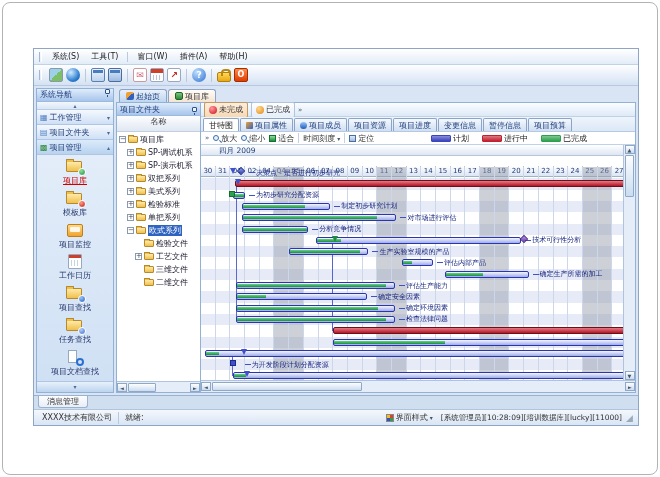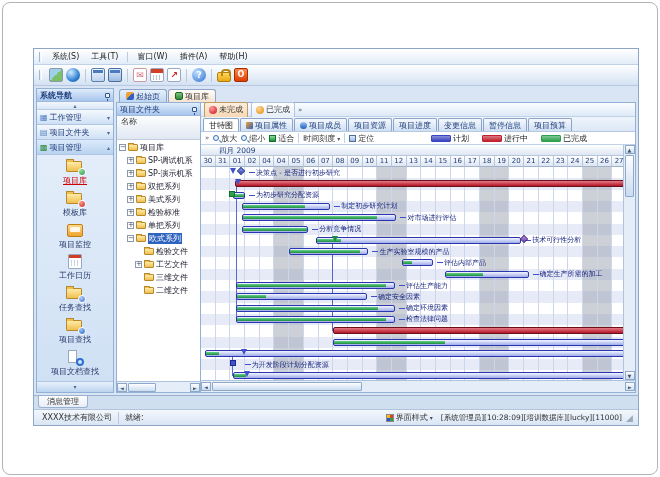--- a/index.html
+++ b/index.html
@@ -46,21 +46,21 @@
     font-size:8px;line-height:12px;text-align:center;font-weight:bold;}
   .ic-power-icon::after{content:"O";}
 
   
   .main{flex:1;display:flex;padding:2px;gap:2px;min-height:0;}
 
   
   .sidebar{width:78px;flex:none;border:1px solid #93b1d4;background:linear-gradient(#e9f1fb,#cfe0f4);
     display:flex;flex-direction:column;}
   .sb-header{height:13px;flex:none;background:linear-gradient(#dfecfb,#a7c5ec);border-bottom:1px solid #9fb9dc;
-    display:flex;align-items:center;padding:0 3px;font-size:8px;color:#1f3d7a;font-weight:bold;}
+    display:flex;padding:0 3px;font-size:8px;color:#1f3d7a;font-weight:normal;}
   .pin{width:5px;height:5px;background:#eef4fc;border:1px solid #30508c;border-radius:1px;position:relative;margin-left:auto;}
   .pin::after{content:"";position:absolute;left:1px;top:5px;width:1px;height:2px;background:#30508c;}
   .sb-collapse{height:8px;flex:none;background:linear-gradient(#f2f7fd,#d8e6f6);border-bottom:1px solid #b7cbe4;
     text-align:center;font-size:6px;line-height:7px;color:#4a6a9a;}
   .sgroup{height:15px;flex:none;display:flex;align-items:center;background:linear-gradient(#f5f9fe,#cfe0f5);
     border-bottom:1px solid #aec6e4;padding:0 3px;gap:2px;}
   .sgroup .gic{font-size:8px;line-height:9px;flex:none;}
   .sgroup .glbl{font-size:8px;color:#1f3d7a;white-space:nowrap;}
   .sgroup .gchev{margin-left:auto;font-size:6px;color:#4a6a9a;}
   .sgroup.pressed{background:linear-gradient(#dcebfb,#b9d2ef);}
@@ -98,22 +98,22 @@
   .dtab.active{background:linear-gradient(#fffdf8,#f6e3d2);color:#333;}
   .dt-ic{width:8px;height:8px;border-radius:2px;flex:none;}
   .dt-start{background:linear-gradient(135deg,#f0a030 0 50%,#3060c0 50% 100%);}
   .dt-lib{background:linear-gradient(#7cc47f,#2e8b3a);border:1px solid #1d6428;}
   .body{flex:1;display:flex;min-height:0;border:1px solid #93b1d4;background:#eef3fa;}
 
   
   .treepanel{width:84px;flex:none;display:flex;flex-direction:column;background:#fff;border-right:1px solid #93b1d4;}
   .tp-header{height:13px;flex:none;background:linear-gradient(#dfecfb,#a7c5ec);border-bottom:1px solid #9fb9dc;
     display:flex;align-items:center;padding:0 3px;font-size:8px;color:#1f3d7a;}
-  .tp-colhdr{height:24px;flex:none;background:linear-gradient(#fcfdfe,#e0e8f3);border-bottom:1px solid #c2cedd;
-    font-size:8px;color:#333;padding:0 4px;line-height:11px;}
+  .tp-colhdr{height:16px;flex:none;background:linear-gradient(#fcfdfe,#e0e8f3);border-bottom:1px solid #c2cedd;
+    font-size:8px;color:#333;padding:0 4px;line-height:11px;text-align:center;}
   .tree{flex:1;overflow:hidden;padding-top:1px;}
   .tnode{height:13px;display:flex;align-items:center;gap:2px;white-space:nowrap;}
   .exp{width:7px;height:7px;flex:none;border:1px solid #8899b0;background:#fff;font-size:7px;line-height:5px;
     text-align:center;color:#445;}
   .expsp{width:7px;flex:none;}
   .sfolder{width:10px;height:7px;flex:none;background:linear-gradient(#ffeaa8,#efc04e);border:1px solid #b68a2c;
     border-radius:1px;position:relative;}
   .sfolder::before{content:"";position:absolute;left:-1px;top:-2px;width:4px;height:1px;background:#efc04e;
     border:1px solid #b68a2c;border-bottom:none;}
   .tlbl{font-size:8px;color:#223;}
@@ -153,21 +153,21 @@
   .legend{margin-left:auto;margin-right:44px;display:flex;align-items:center;gap:13px;}
   .lgitem{display:flex;align-items:center;gap:2px;font-size:8px;color:#222;}
   .lgsw{width:20px;height:7px;border:1px solid #223;border-radius:1px;}
 
   
   .chart-wrap{flex:1;display:flex;min-height:0;background:#fff;}
   .chart{flex:1;position:relative;overflow:hidden;}
   .mrow{position:absolute;left:0;right:0;top:0;height:11px;background:linear-gradient(#ffffff,#dde6f3);
     border-bottom:1px solid #b9c6da;}
   .mlabel{position:absolute;left:18px;top:1px;font-size:7.5px;color:#1f3d7a;}
-  .drow{position:absolute;left:0;right:0;top:11px;height:11px;display:flex;}
+  .drow{position:absolute;left:0;right:0;top:21px;height:11px;display:flex;}
   .dcell{height:11px;flex:none;background:linear-gradient(#ffffff,#dce6f3);border-right:1px solid #b9c6da;
     border-bottom:1px solid #9fb2ca;font-size:7px;color:#1f3d7a;text-align:center;line-height:11px;}
   .cbody{position:absolute;left:0;right:0;top:22px;bottom:0;overflow:hidden;}
   .stripe{position:absolute;left:0;right:0;background:#e7eaf7;}
   .wkband{position:absolute;top:0;bottom:0;background:rgba(150,156,172,0.48);}
   .gridcol{position:absolute;top:0;bottom:0;border-right:1px solid #ccd7e9;}
   .conn{position:absolute;width:1px;background:#4050c8;opacity:.85;}
   .bar{position:absolute;height:7px;border:1px solid #2b35b0;border-radius:2px;
     background:linear-gradient(#f2f5ff,#9fadea);}
   .bar .pr{position:absolute;left:0;top:1px;height:3px;background:linear-gradient(#62d287,#1d8c3c);}
@@ -283,30 +283,30 @@
             </div>
             <div class="sitem">
               <div class="bico k-calendar2">
                 <div class="cal"></div>
               </div>
               <div class="slbl">工作日历</div>
             </div>
             <div class="sitem">
               <div class="bico k-folder">
                 <div class="fold"></div>
-                <div class="badge users"></div>
-              </div>
-              <div class="slbl">任务查找</div>
+                <div class="badge blue"></div>
+              </div>
+              <div class="slbl">项目查找</div>
             </div>
             <div class="sitem">
               <div class="bico k-folder">
                 <div class="fold"></div>
-                <div class="badge blue"></div>
-              </div>
-              <div class="slbl">项目查找</div>
+                <div class="badge users"></div>
+              </div>
+              <div class="slbl">任务查找</div>
             </div>
             <div class="sitem">
               <div class="bico k-doc-search">
                 <div class="doc"></div>
                 <div class="mag2"></div>
               </div>
               <div class="slbl">项目文档查找</div>
             </div>
           </div>
         <div class="sb-bottom">▾</div>

